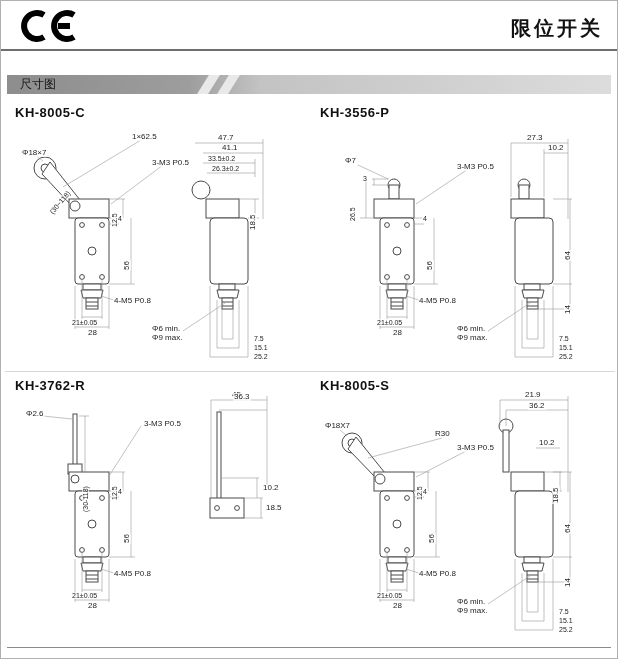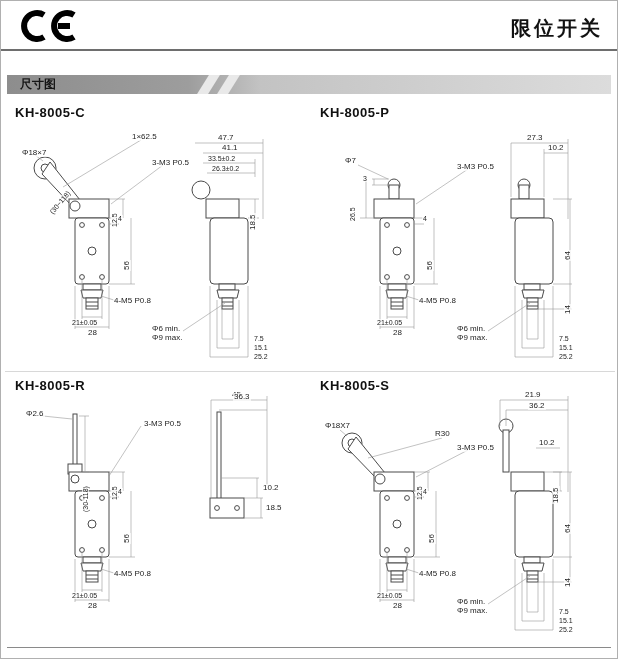--- a/index.html
+++ b/index.html
@@ -19,21 +19,21 @@
   .banner {
     position:absolute; top:74px; left:6px; right:6px; height:19px;
     background:linear-gradient(to right,#8d8d8d 0%, #9d9d9d 30%, #c3c3c3 42%, #cfcfcf 70%, #dcdcdc 100%);
     overflow:hidden;
   }
   .banner .chev { position:absolute; top:0; width:11px; height:19px; background:#e9e9e9; transform:skewX(-32deg); }
   .banner .chev.c1 { left:196px; }
   .banner .chev.c2 { left:216px; }
   .banner-label {
     position:absolute; left:13px; top:0; line-height:19px;
-    font-size:12px; font-weight:bold; color:#161616;
+    font-size:12px; font-weight:normal; color:#161616;
   }
   
   .grid { position:absolute; top:98px; left:4px; width:610px;text-align:right; }
   .row { display:flex; }
   .cell { position:relative; width:305px; height:272px; }
   .row2 .cell { border-top:1px solid #d8d8d8; }
   .model {
     position:absolute; left:10px; top:6px; font-size:13px; font-weight:bold;
     letter-spacing:0.5px; z-index:3;
   }
@@ -158,21 +158,21 @@
           <span class="dim v" style="left:252px;top:110px">18.5</span>
           <span class="dim" style="left:146px;top:212px">Φ6 min.</span>
           <span class="dim" style="left:146px;top:221px">Φ9 max.</span>
           <span class="dim s7" style="left:248px;top:222px">7.5</span>
           <span class="dim s7" style="left:248px;top:231px">15.1</span>
           <span class="dim s7" style="left:248px;top:240px">25.2</span>
         </div>
       </div>
 
       <div class="cell">
-        <span class="model">KH-8005-P</span>
+        <span class="model">KH-3556-P</span>
         <svg class="draw" viewBox="0 0 305 258">
           <g stroke="#4a4a4a" fill="#ffffff" stroke-width="1">
             <circle cx="84" cy="72" r="6"></circle>
             <rect x="79" y="72" width="10" height="14"></rect>
             <rect x="64" y="86" width="40" height="19"></rect>
             <rect x="70" y="105" width="34" height="66" rx="3"></rect>
             <circle cx="77" cy="112" r="2.4"></circle>
               <circle cx="97" cy="112" r="2.4"></circle>
             <circle cx="77" cy="164" r="2.4"></circle>
               <circle cx="97" cy="164" r="2.4"></circle>
@@ -252,21 +252,21 @@
           <span class="dim s7" style="left:248px;top:222px">7.5</span>
           <span class="dim s7" style="left:248px;top:231px">15.1</span>
           <span class="dim s7" style="left:248px;top:240px">25.2</span>
         </div>
       </div>
     </div>
 
     <div class="row row2">
 
       <div class="cell">
-        <span class="model">KH-8005-R</span>
+        <span class="model">KH-3762-R</span>
         <svg class="draw" viewBox="0 0 305 258">
           <g stroke="#4a4a4a" fill="#ffffff" stroke-width="1">
             <rect x="68" y="28" width="4" height="54"></rect>
             <rect x="63" y="78" width="14" height="10"></rect>
             <rect x="64" y="86" width="40" height="19"></rect>
             <circle cx="70" cy="93" r="4"></circle>
             <rect x="70" y="105" width="34" height="66" rx="3"></rect>
             <circle cx="77" cy="112" r="2.4"></circle>
               <circle cx="97" cy="112" r="2.4"></circle>
             <circle cx="77" cy="164" r="2.4"></circle>

